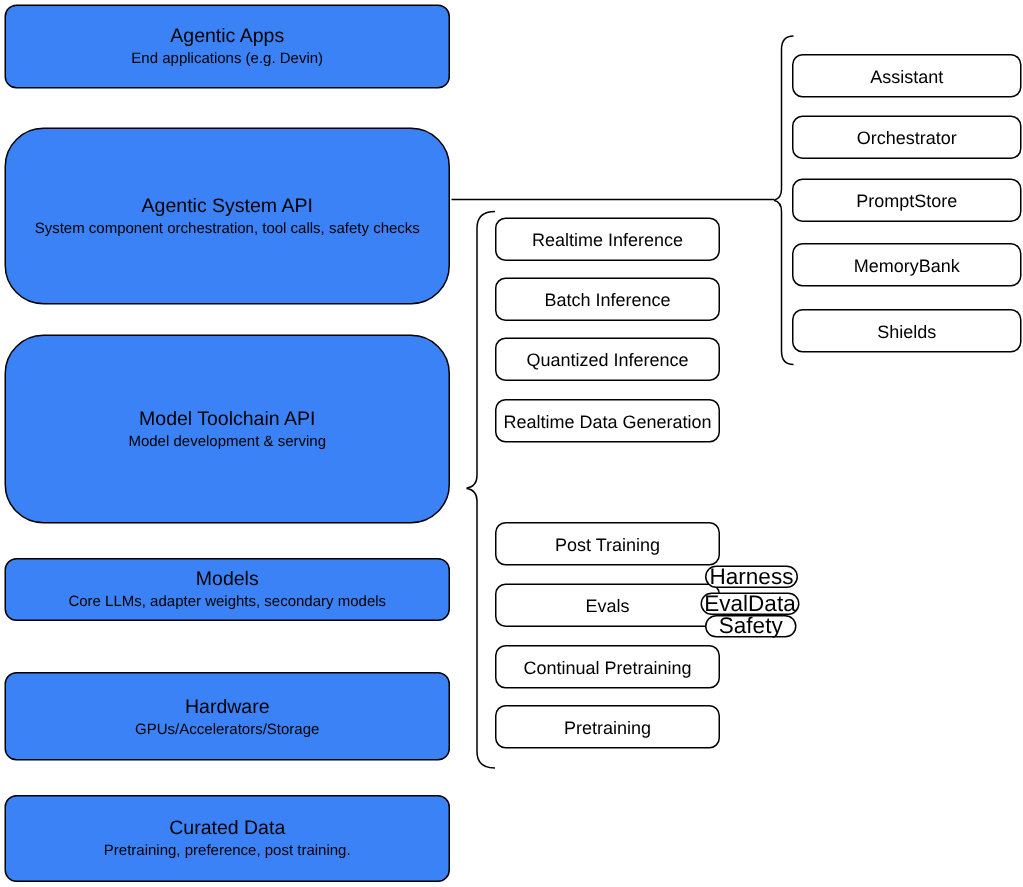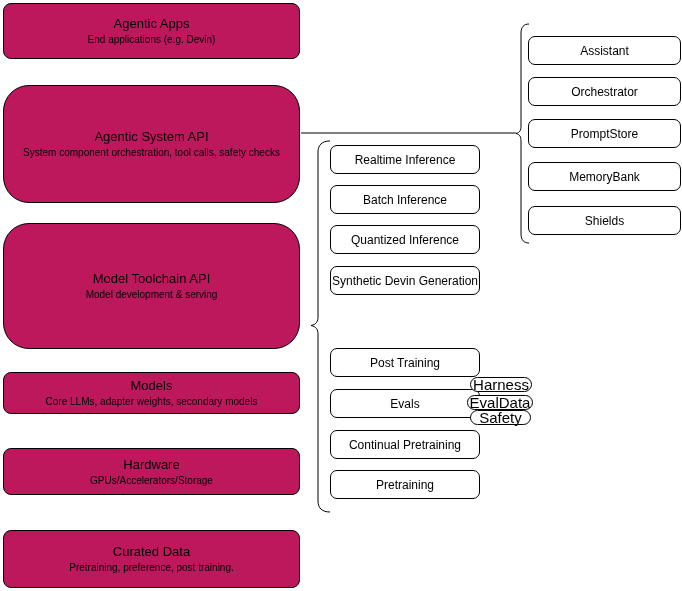--- a/index.html
+++ b/index.html
@@ -14,21 +14,21 @@
     width: 682px;
     height: 591px;
     background: #ffffff;
     overflow: hidden;
   }
   .big-box {
     position: absolute;
     left: 3px;
     width: 297px;
     border: 1px solid #000000;
-    background: #be185d;
+    background: #3b82f6;
     box-sizing: border-box;
     display: flex;
     flex-direction: column;
     align-items: center;
     justify-content: center;
     gap: 3px;
   }
   .box-title {
     font-size: 13px;
     line-height: 15px;
@@ -101,41 +101,41 @@
   <div class="big-box node" style="top:223px; height:126px; border-radius:26px;">
     <div class="box-title">Model Toolchain API</div>
     <div class="box-subtitle">Model development &amp; serving</div>
   </div>
 
   <div class="big-box node" style="top:372px; height:42px; border-radius:8px;">
     <div class="box-title">Models</div>
     <div class="box-subtitle">Core LLMs, adapter weights, secondary models</div>
   </div>
 
-  <div class="big-box node" style="top:448px; height:47px; border-radius:8px;">
+  <div class="big-box node" style="top:448px; height:59px; border-radius:8px;">
     <div class="box-title">Hardware</div>
     <div class="box-subtitle">GPUs/Accelerators/Storage</div>
   </div>
 
   <div class="big-box node" style="top:530px; height:58px; border-radius:8px;">
     <div class="box-title">Curated Data</div>
     <div class="box-subtitle">Pretraining, preference, post training.</div>
   </div>
 
   <div class="small-box mid-box node" style="top:145px;">
     <span>Realtime Inference</span>
   </div>
   <div class="small-box mid-box node" style="top:185px;">
     <span>Batch Inference</span>
   </div>
   <div class="small-box mid-box node" style="top:225px;">
     <span>Quantized Inference</span>
   </div>
   <div class="small-box mid-box node" style="top:266px;">
-    <span>Synthetic Devin Generation</span>
+    <span>Realtime Data Generation</span>
   </div>
   <div class="small-box mid-box node" style="top:348px;">
     <span>Post Training</span>
   </div>
   <div class="small-box mid-box node" style="top:389px;">
     <span>Evals</span>
   </div>
   <div class="small-box mid-box node" style="top:430px;">
     <span>Continual Pretraining</span>
   </div>

